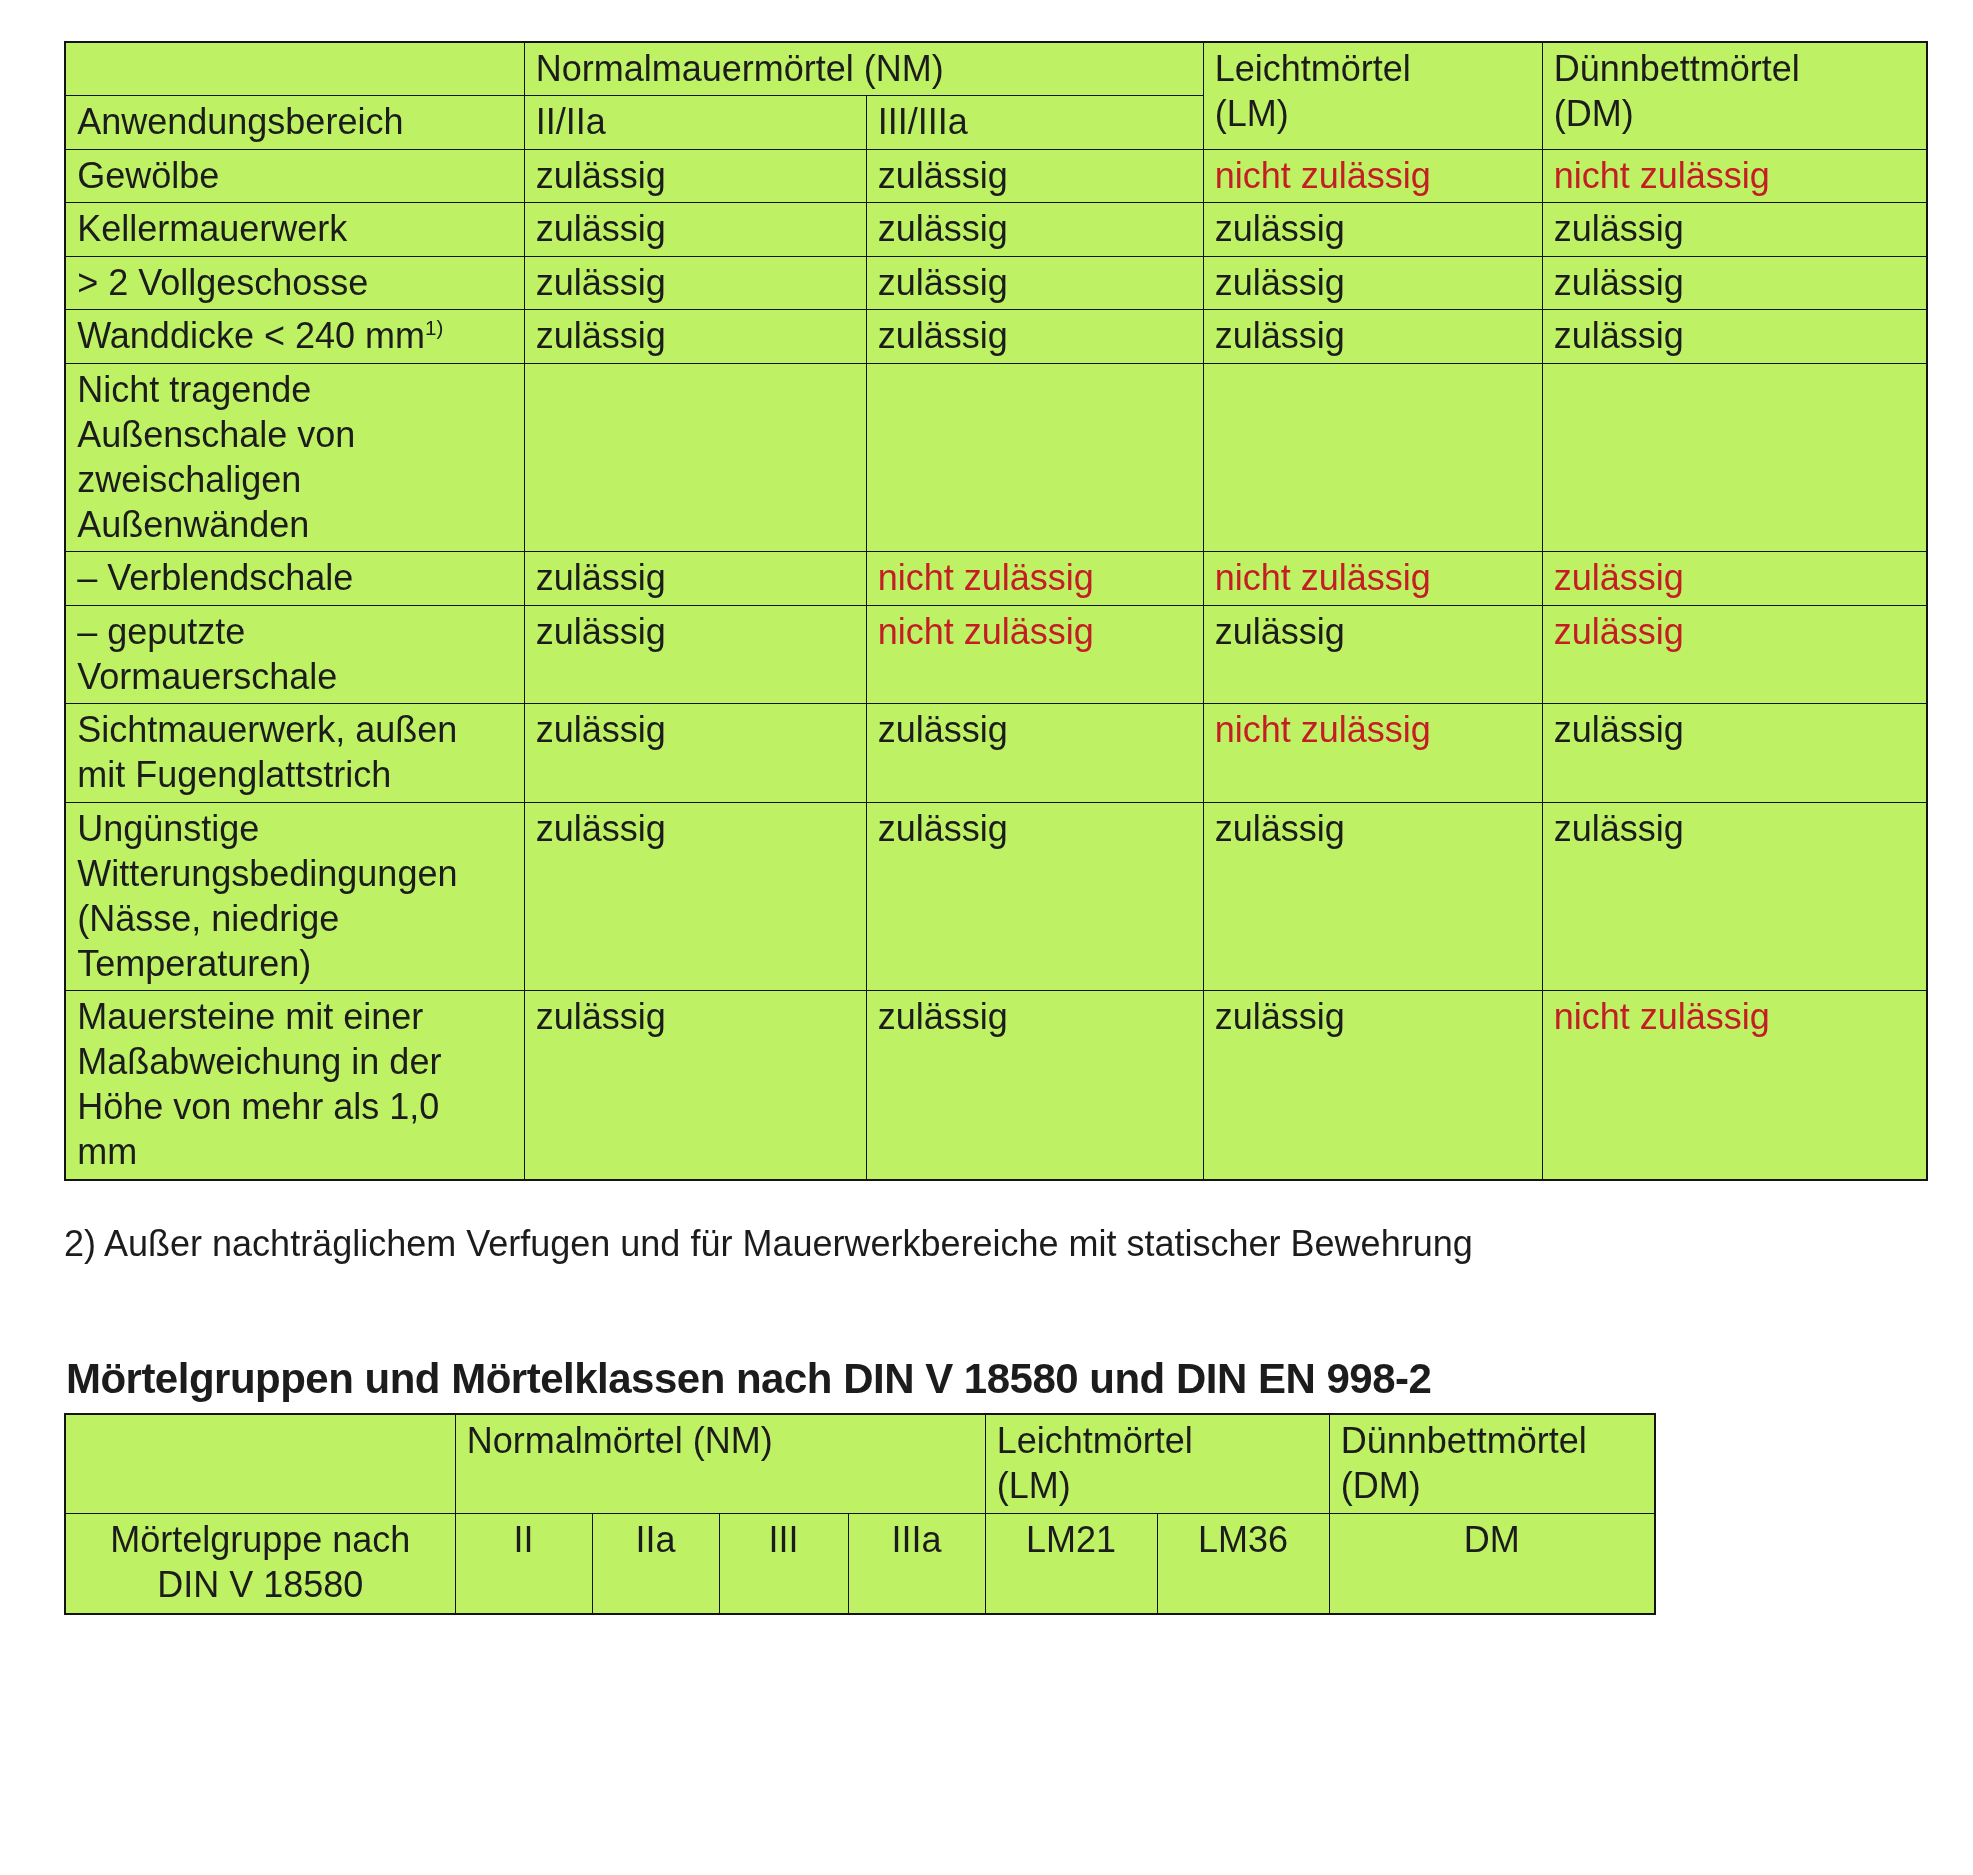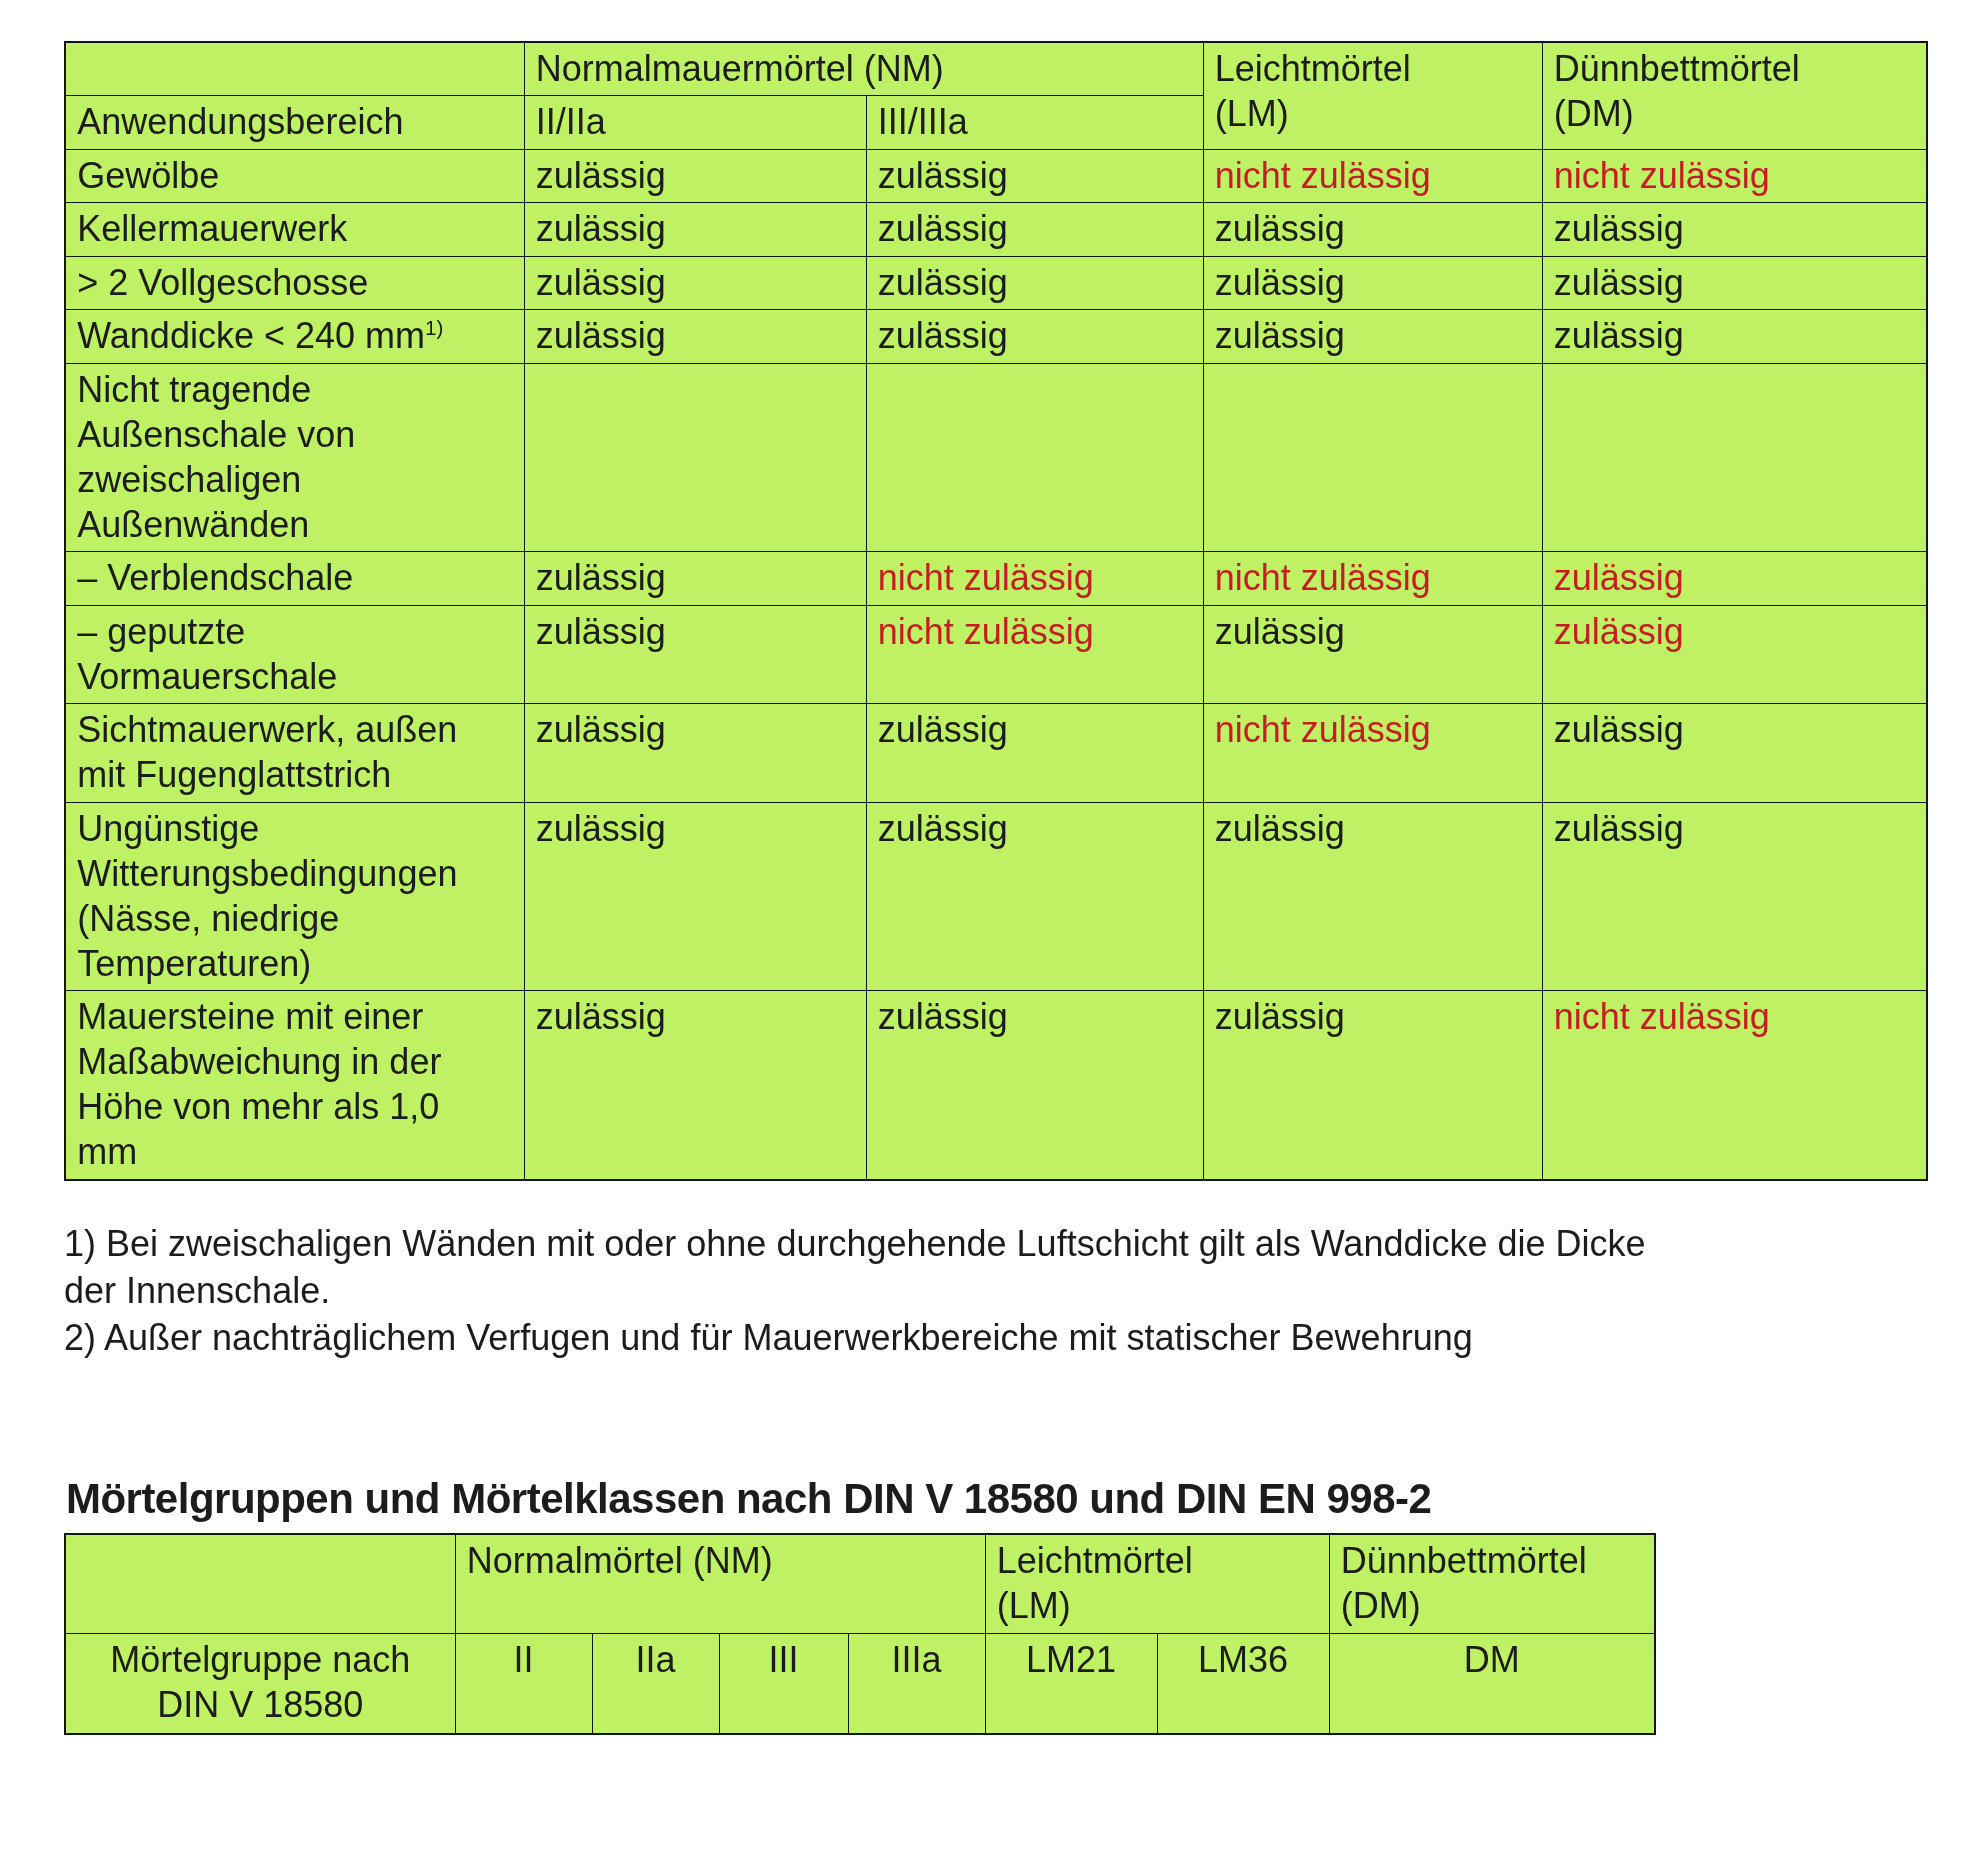--- a/index.html
+++ b/index.html
@@ -8,21 +8,21 @@
   body {
     width:1973px; height:1876px; overflow:hidden;
     background:#ffffff; color:var(--ink);
     font-family:"Liberation Sans", sans-serif;
   }
   .page { padding:41px 37px 0 64px; }
   h1, h2 {
     font-size:42px; line-height:1.12; font-weight:bold;
     margin:0 0 11.2px 1.9px; color:var(--ink); letter-spacing:-0.5px;
   }
-  h2 { margin-top:114px; }
+  h2 { margin-top:88px; }
   table { border-collapse:collapse; table-layout:fixed; background:#bef264; }
   .t1 { width:1863px; border:2.8px solid var(--line); }
   .t2 { width:1591px; border:2.8px solid var(--line); }
   th, td {
     border:1.9px solid var(--line);
     font-size:36px; line-height:45px; font-weight:normal;
     text-align:left; vertical-align:top;
     padding:2.8px 9.4px 4.7px 11.2px;
     white-space:pre-line; color:var(--ink);
     overflow:hidden;
@@ -142,22 +142,20 @@
 mm</td>
         <td data-color="black">zulässig</td>
         <td data-color="black">zulässig</td>
         <td data-color="black">zulässig</td>
         <td data-color="red">nicht zulässig</td>
       </tr>
     </tbody>
   </table>
 
   <div class="footnotes">
-    <p>1) Bei zweischaligen Wänden mit oder ohne durchgehende Luftschicht gilt als Wanddicke die Dicke
-der Innenschale.</p>
     <p>2) Außer nachträglichem Verfugen und für Mauerwerkbereiche mit statischer Bewehrung</p>
   </div>
 
   <h2>Mörtelgruppen und Mörtelklassen nach DIN V 18580 und DIN EN 998-2</h2>
 
   <table class="t2">
     <colgroup>
       <col style="width:390px">
         <col style="width:137px">
         <col style="width:127px">

